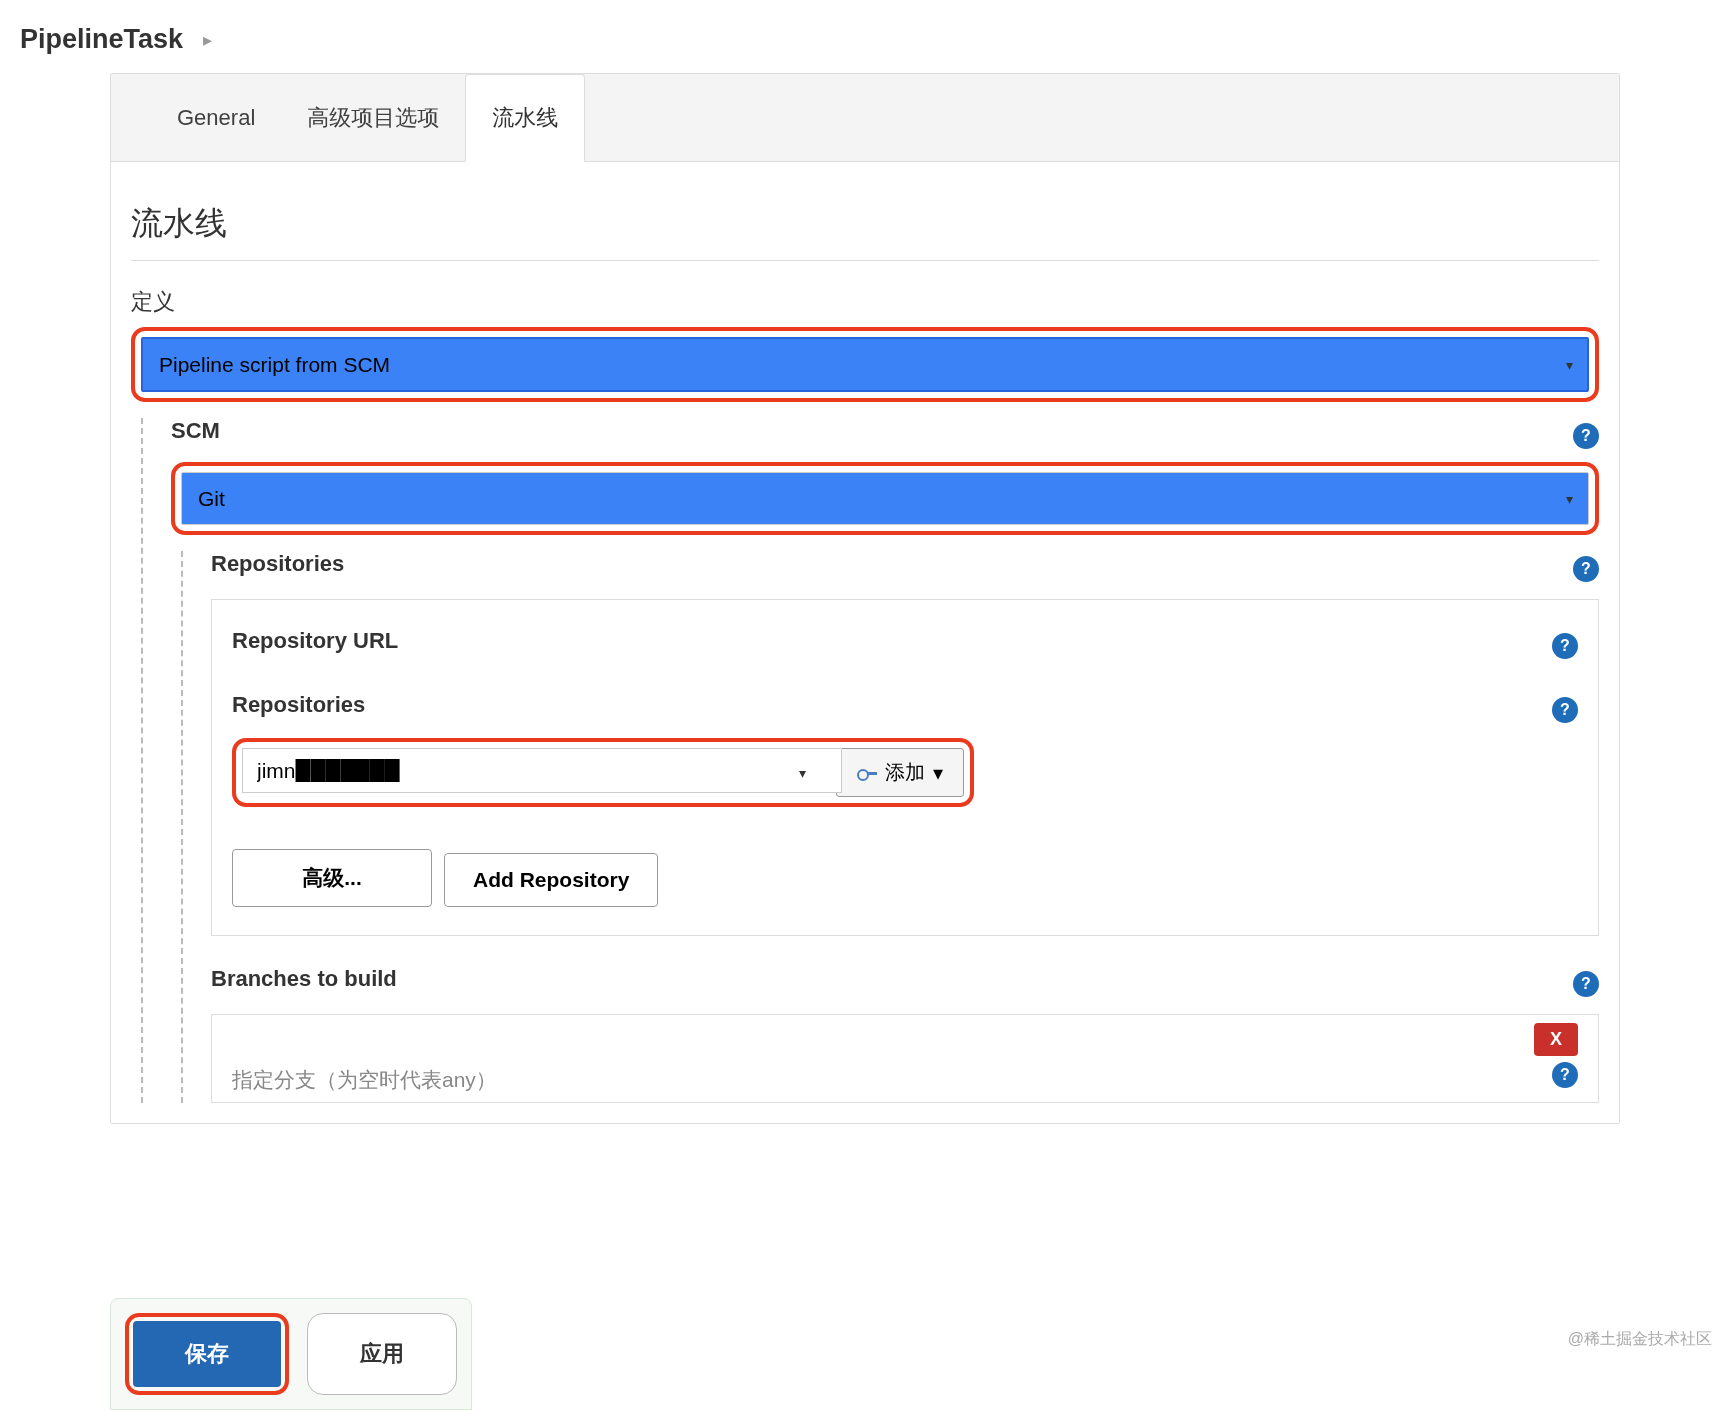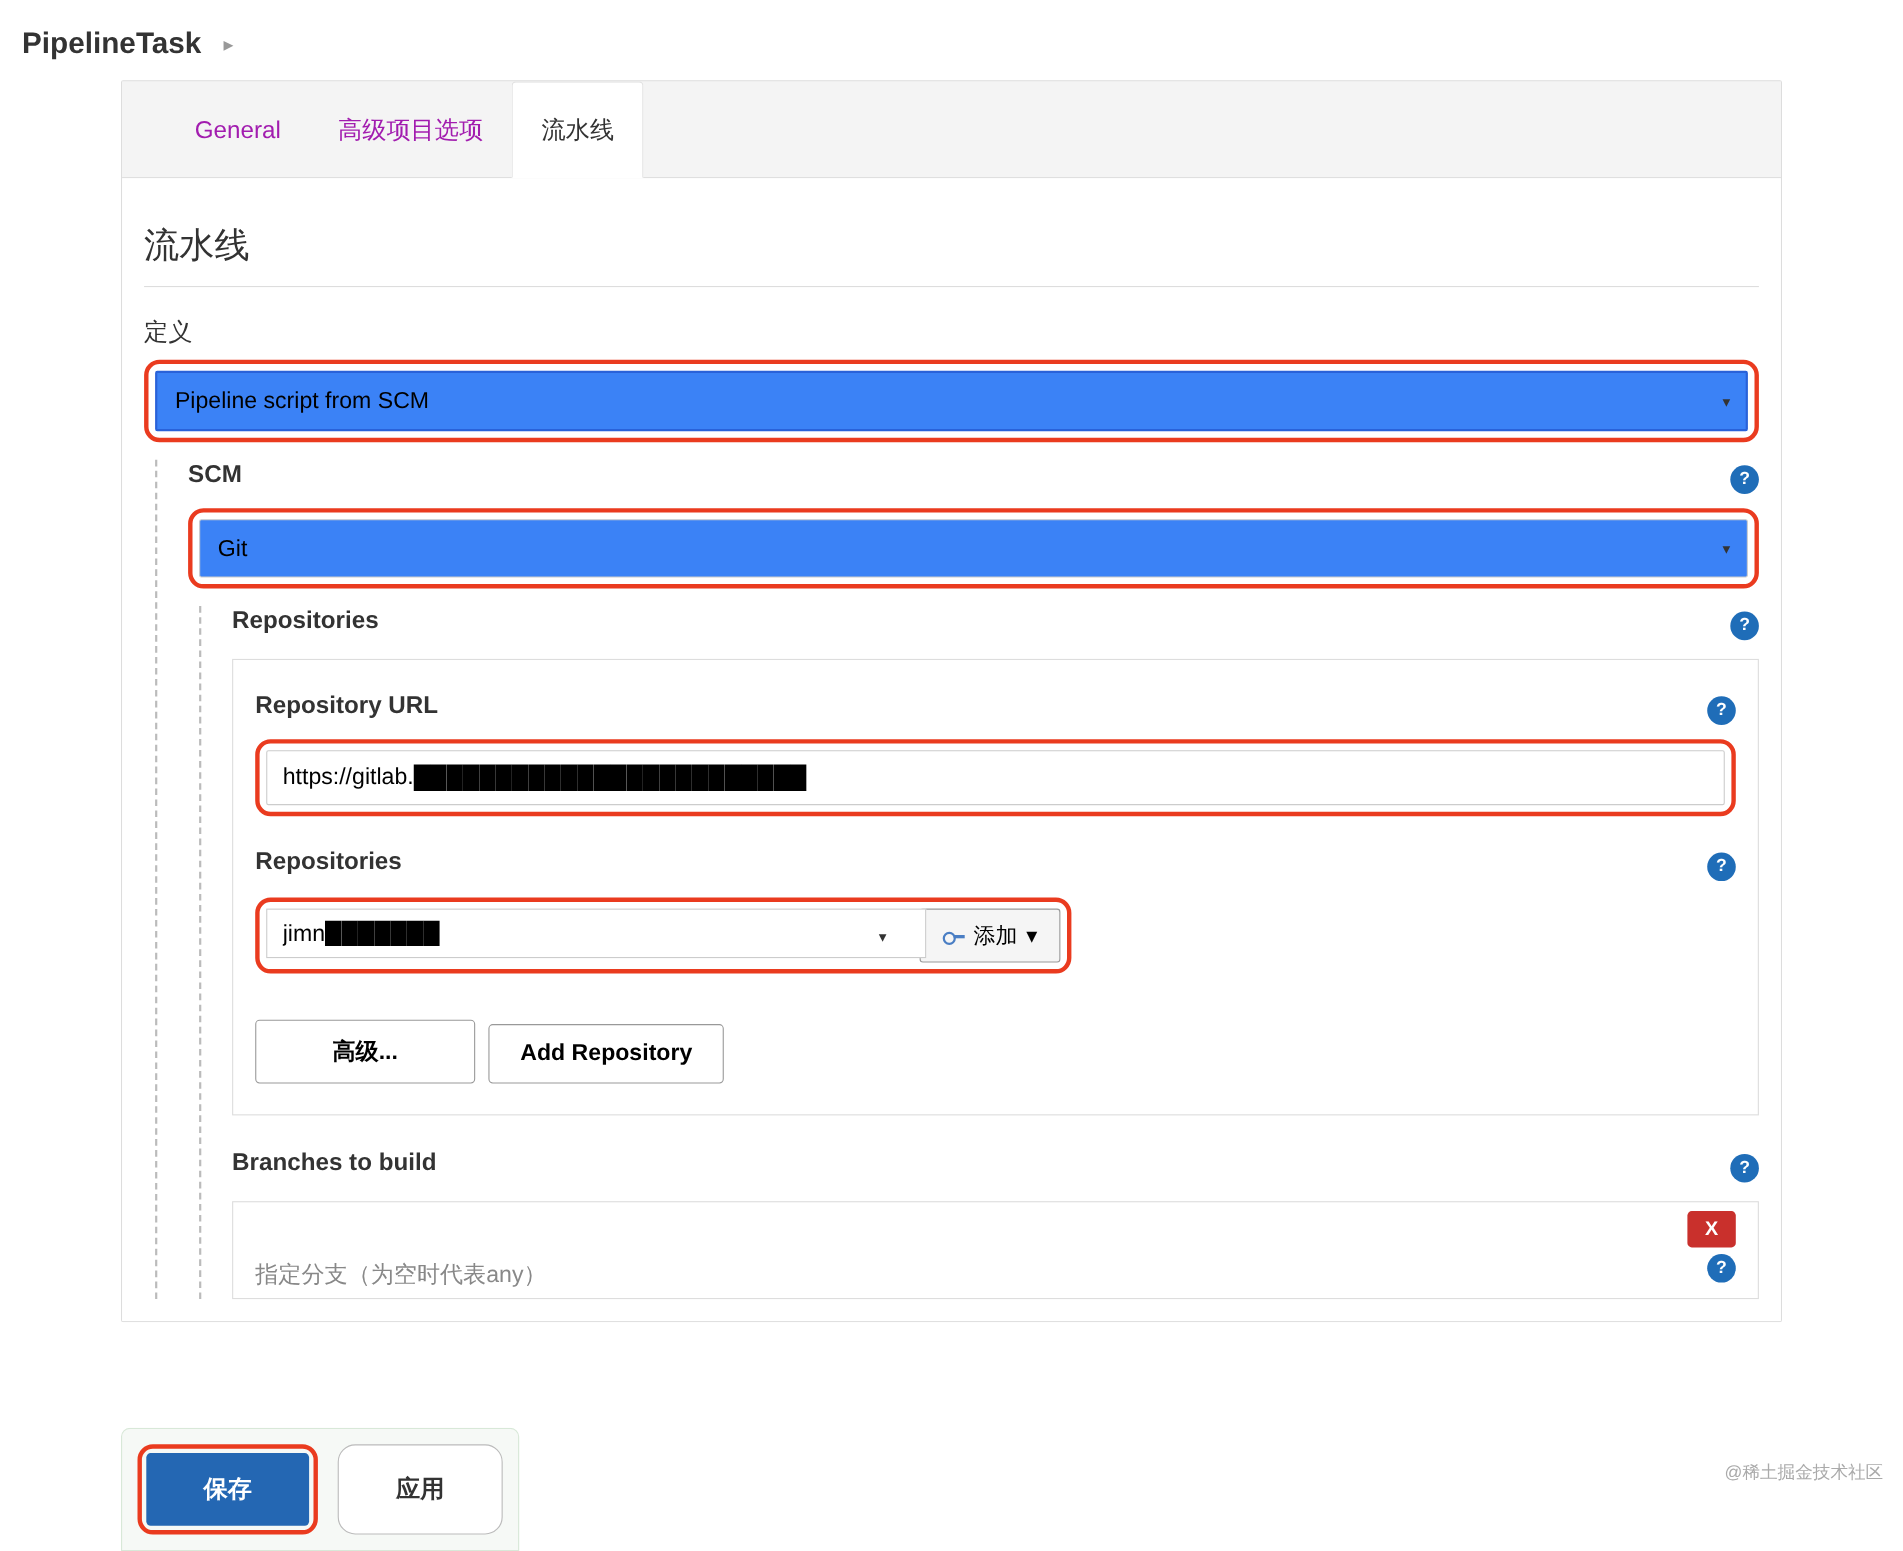--- a/index.html
+++ b/index.html
@@ -31,21 +31,21 @@
       border-radius: 2px;
     }
     .tabs {
       display: flex;
       border-bottom: 1px solid #ddd;
       padding-left: 40px;
       background: #f4f4f4;
     }
     .tab {
       padding: 28px 26px;
-      color: #a21caf;
+      color: #404040;
       font-size: 22px;
       cursor: pointer;
       background: transparent;
       border: none;
       position: relative;
     }
     .tab.active {
       background: #fff;
       border: 1px solid #ddd;
       border-bottom: 1px solid #fff;
@@ -321,23 +321,20 @@
         <div class="tree-line"></div>
         <div class="label-row">
           <span class="field-label field-label-bold">Repositories</span>
           <span class="help-icon">?</span>
         </div>
 
         <div class="nested-box">
           <div class="label-row">
             <span class="field-label field-label-bold">Repository URL</span>
             <span class="help-icon">?</span>
-          </div>
-          <div class="highlight-red">
-            <input type="text" class="text-input" value="https://gitlab.████████████████████████" style="">
           </div>
 
           <div style="margin-top:28px;">
             <div class="label-row">
               <span class="field-label field-label-bold">Repositories</span>
               <span class="help-icon">?</span>
             </div>
             <div class="highlight-red" style="display:inline-block;">
               <div class="cred-row">
                 <div class="select-wrapper" style="width:580px;">

